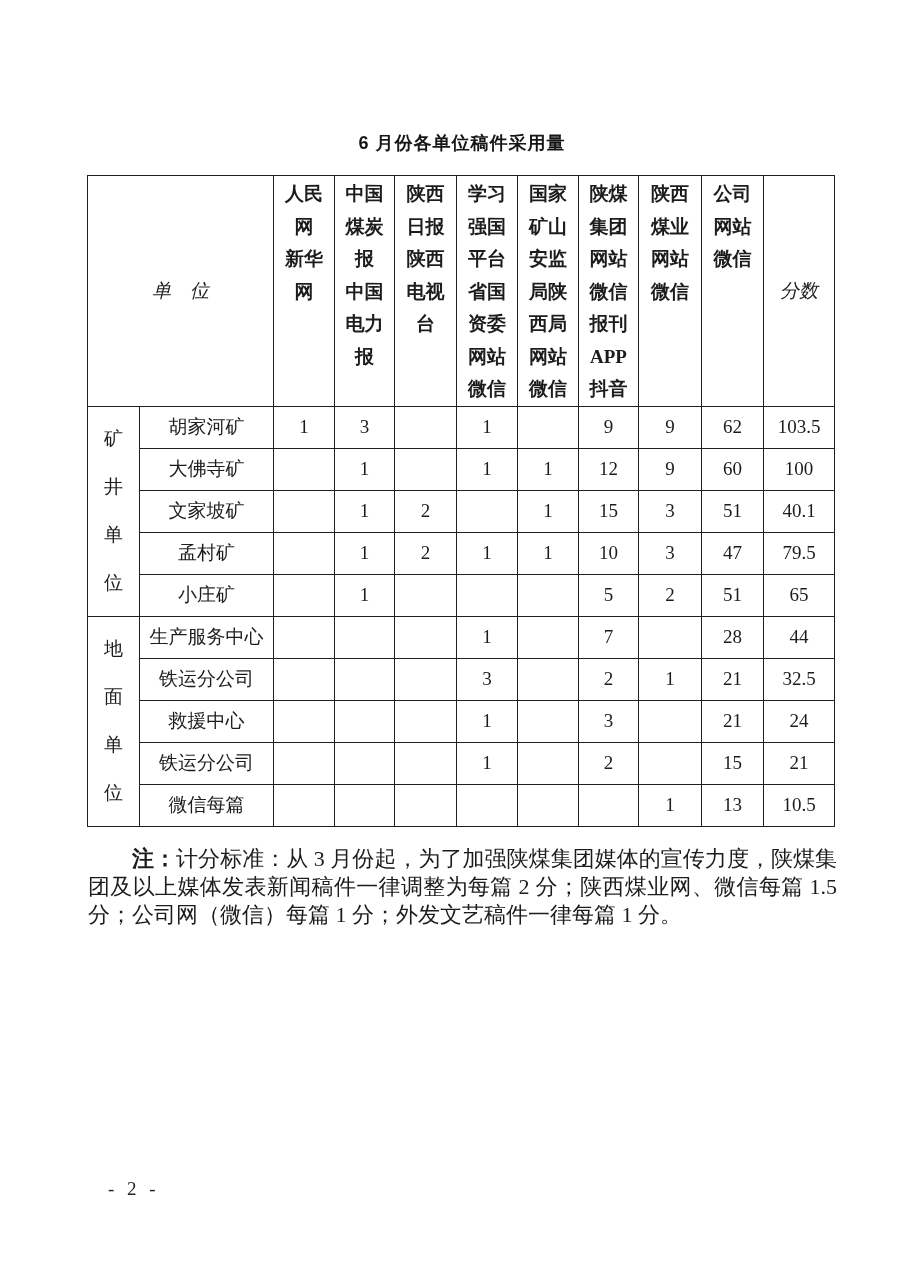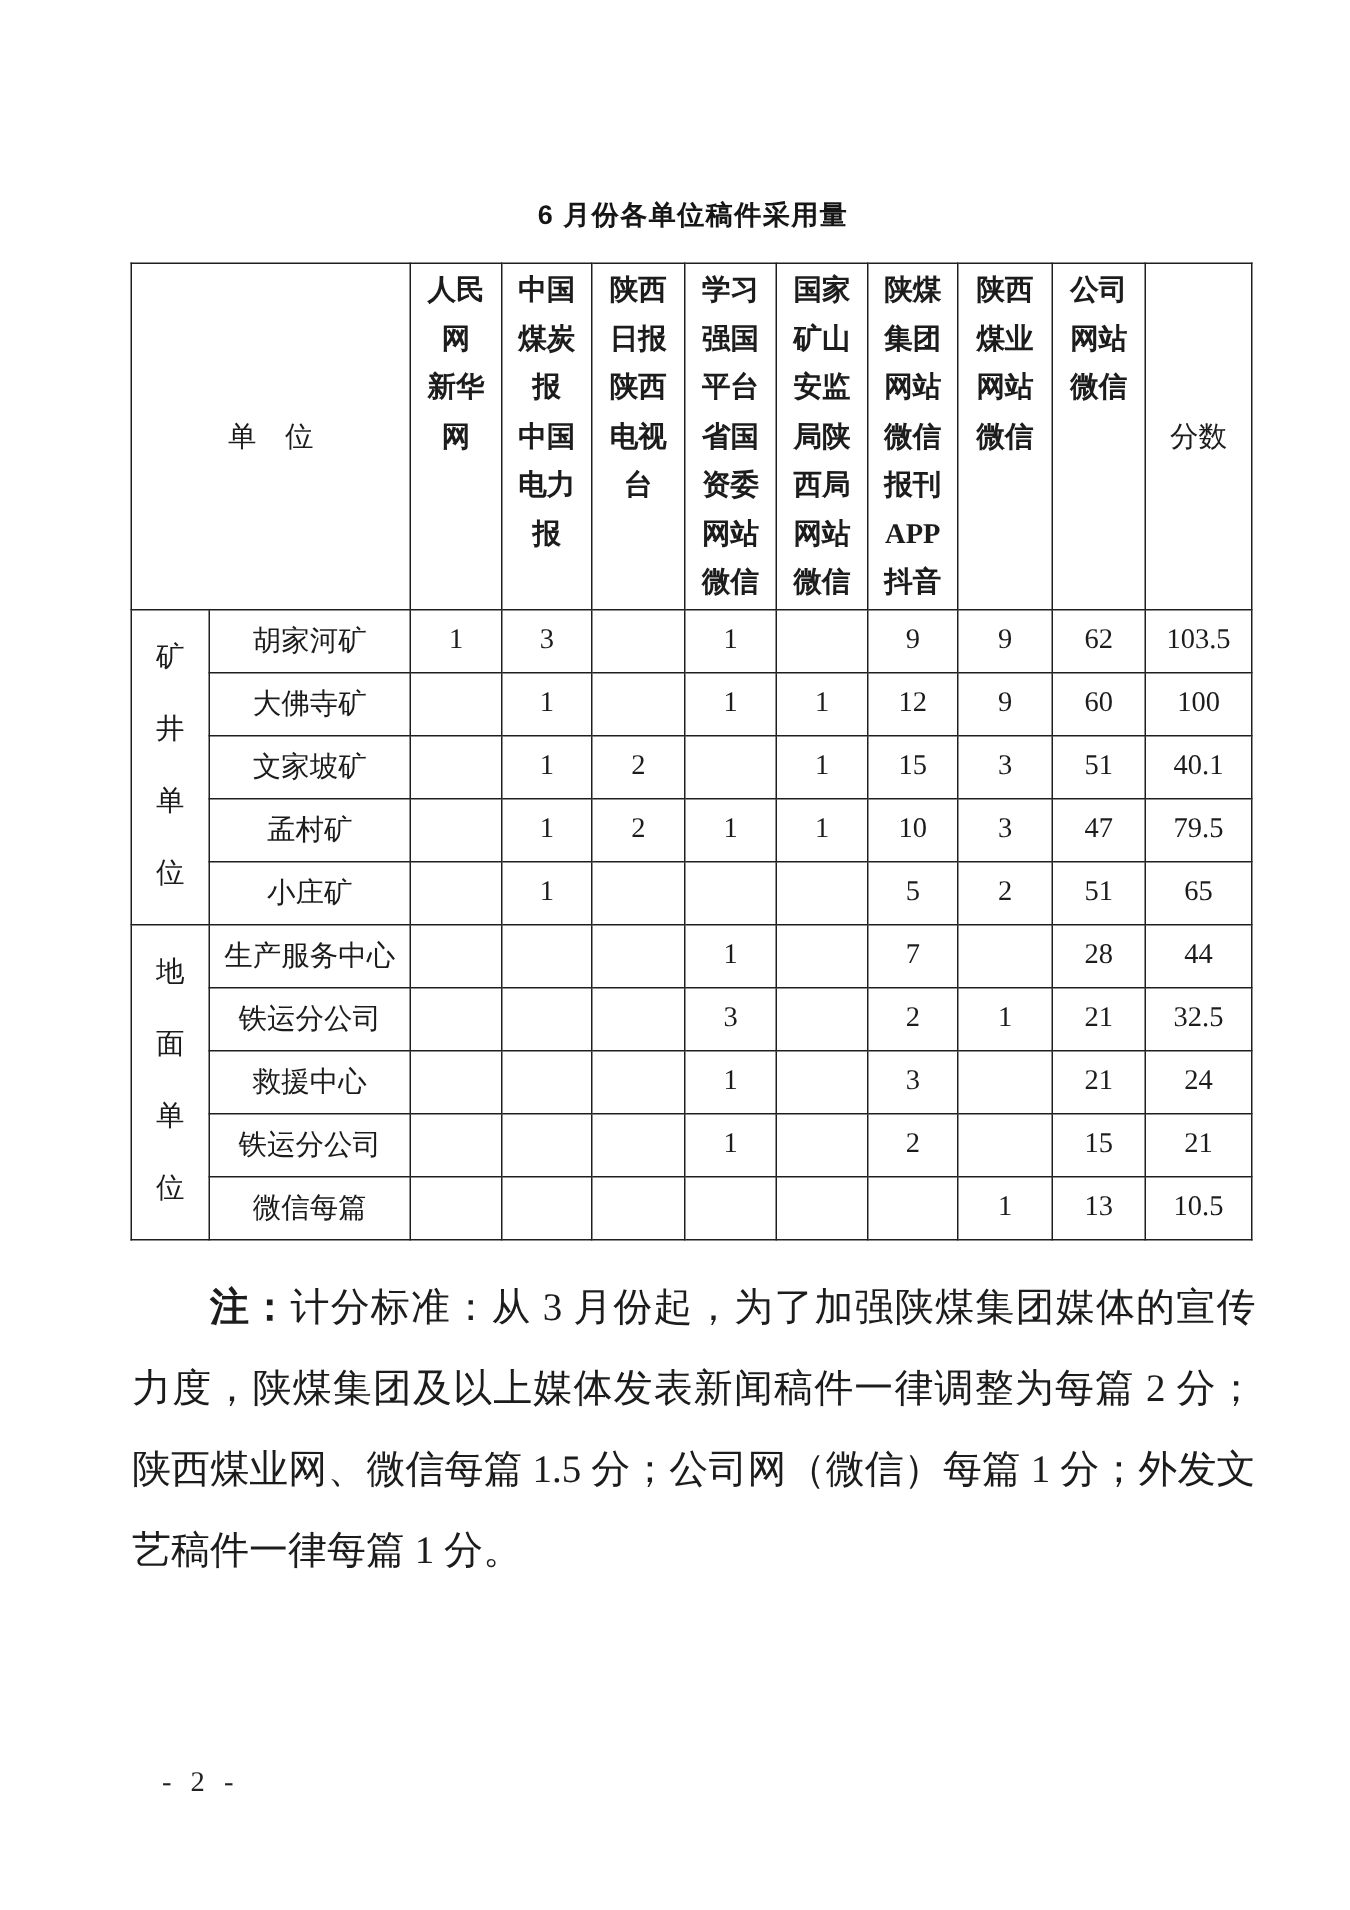--- a/index.html
+++ b/index.html
@@ -37,33 +37,34 @@
     white-space:pre-line;
     line-height:32.5px;
     padding-top:2px;
     height:228px;
     font-size:18.5px;
     font-weight:bold;
   }
   td.unit-h, td.score-h {
     vertical-align:middle;
     font-size:19.5px;
+    font-style:italic;
   }
   td.group-cell {
     vertical-align:middle;
     white-space:pre-line;
     line-height:48px;
     font-size:19.5px;
   }
   tr.data-row { height:42px; }
   tr.data-row td { font-size:19px; }
   td.name-cell { font-size:19.5px; }
   .note {
     position:absolute; top:845px; left:88px; width:749px;
-    font-size:26px; line-height:54px;
+    font-size:22px; line-height:28px;
     text-align:justify;
     text-indent:2em;
     color:#1c1c1c;
   }
   .note .note-prefix { font-weight:700; }
   .page-number {
     position:absolute; top:1178px; left:108px;
     font-size:19px; letter-spacing:4px; color:#222;
   }
 </style>

